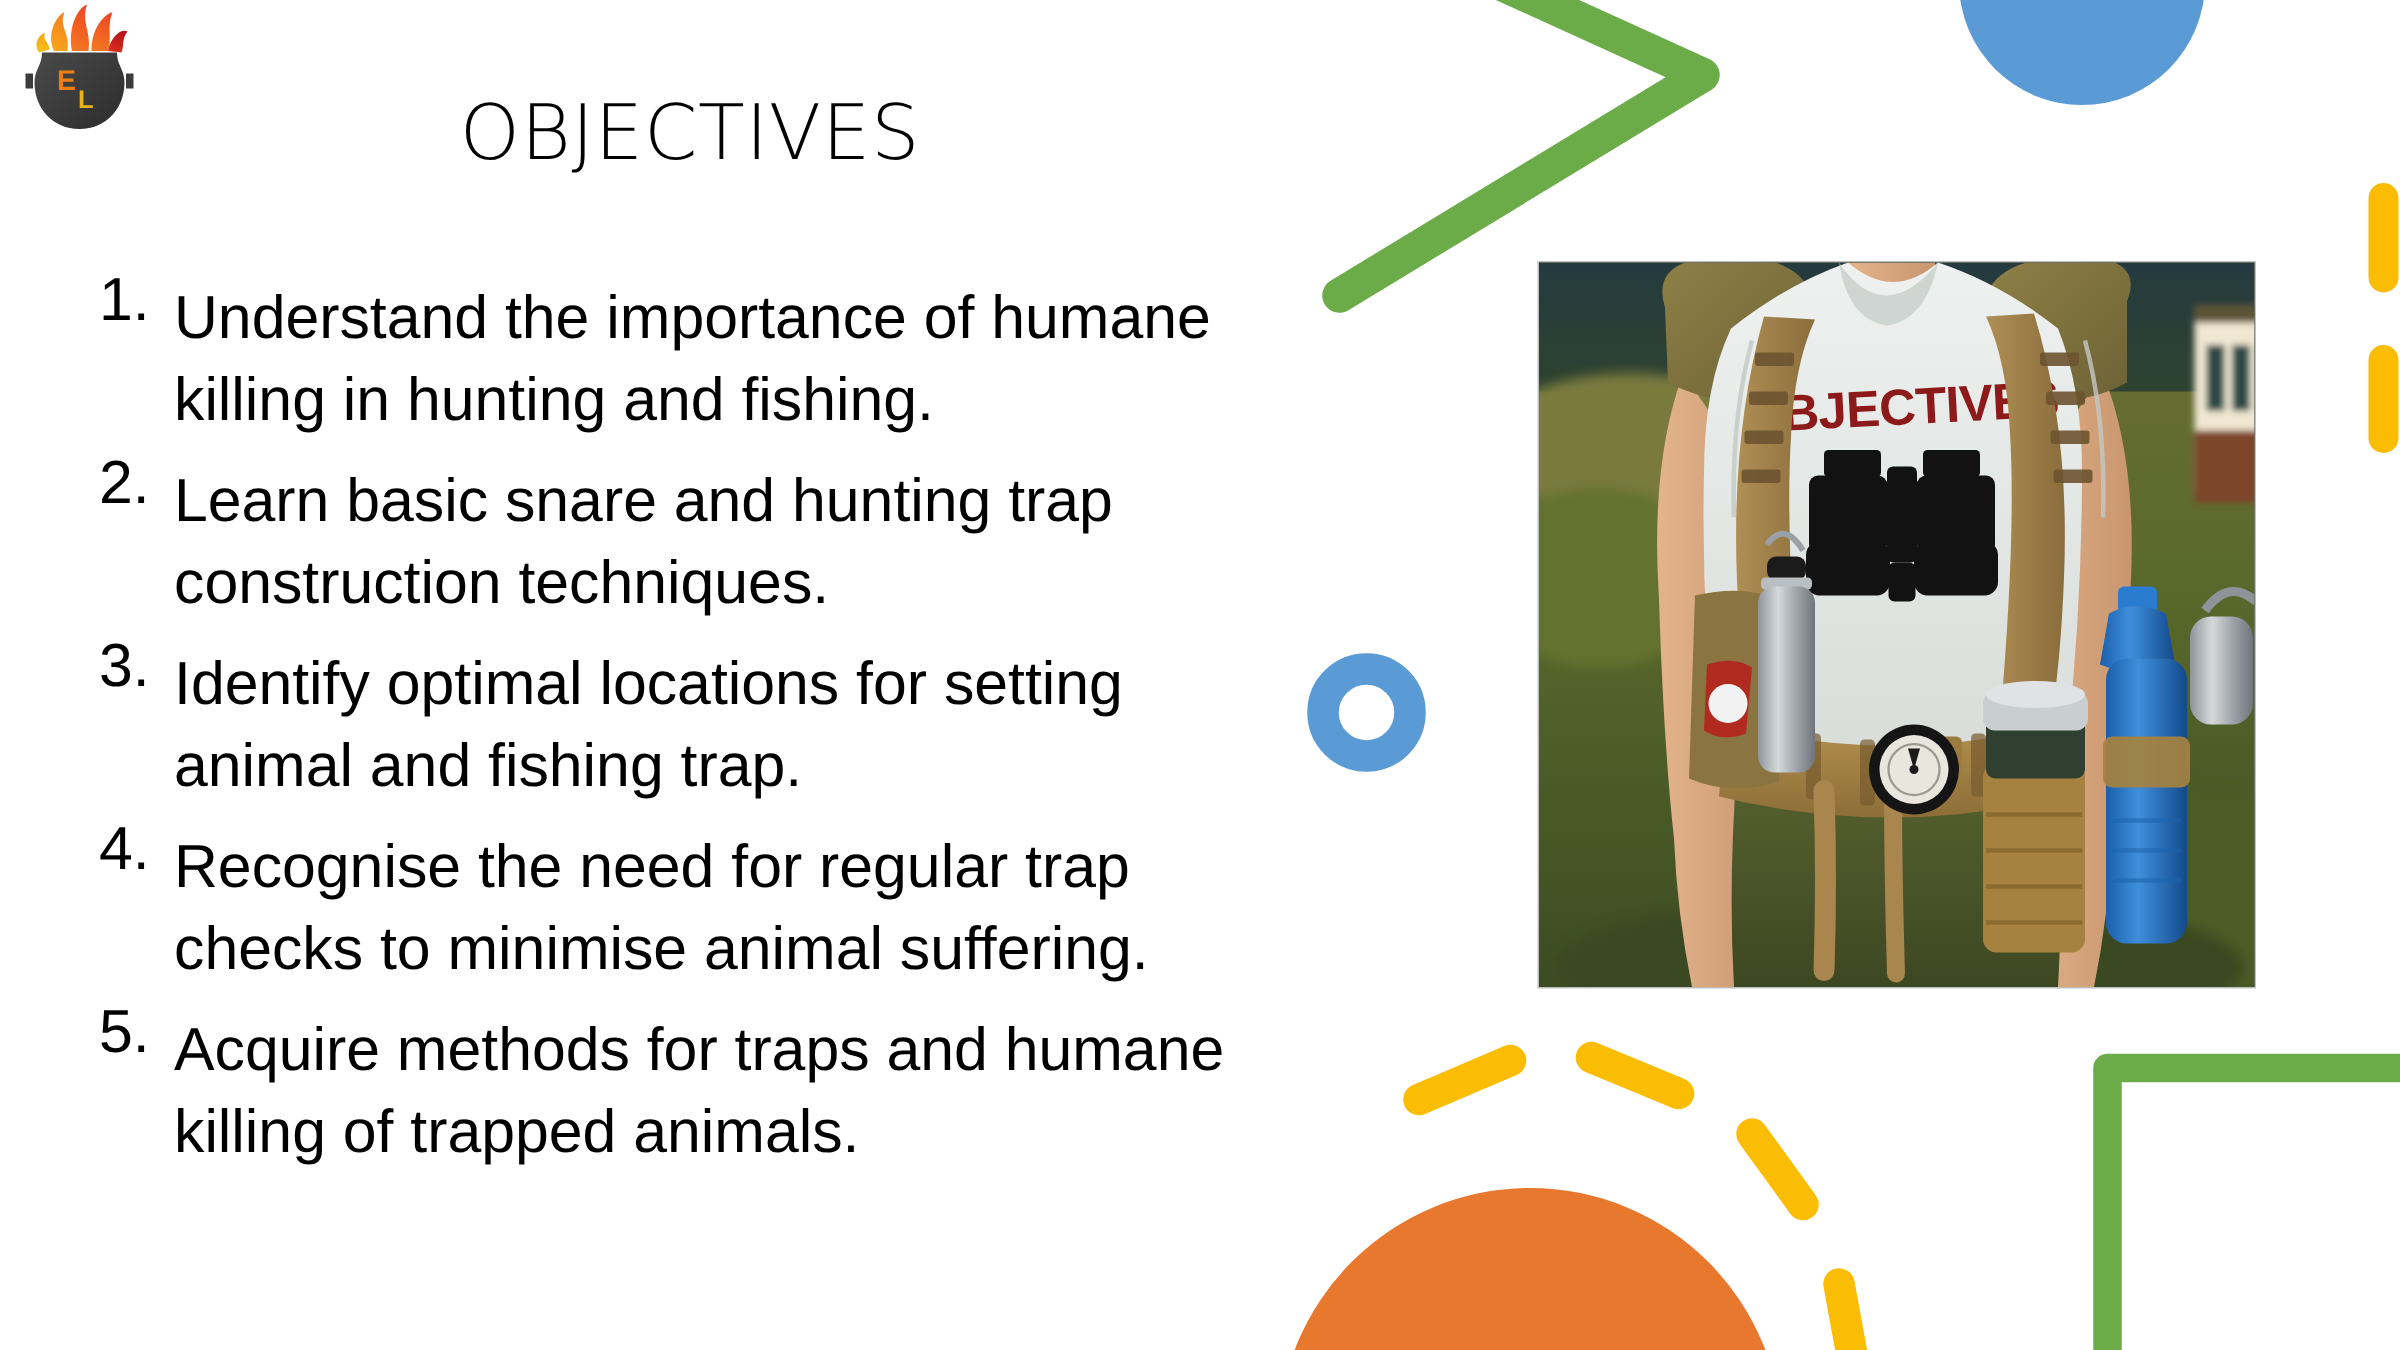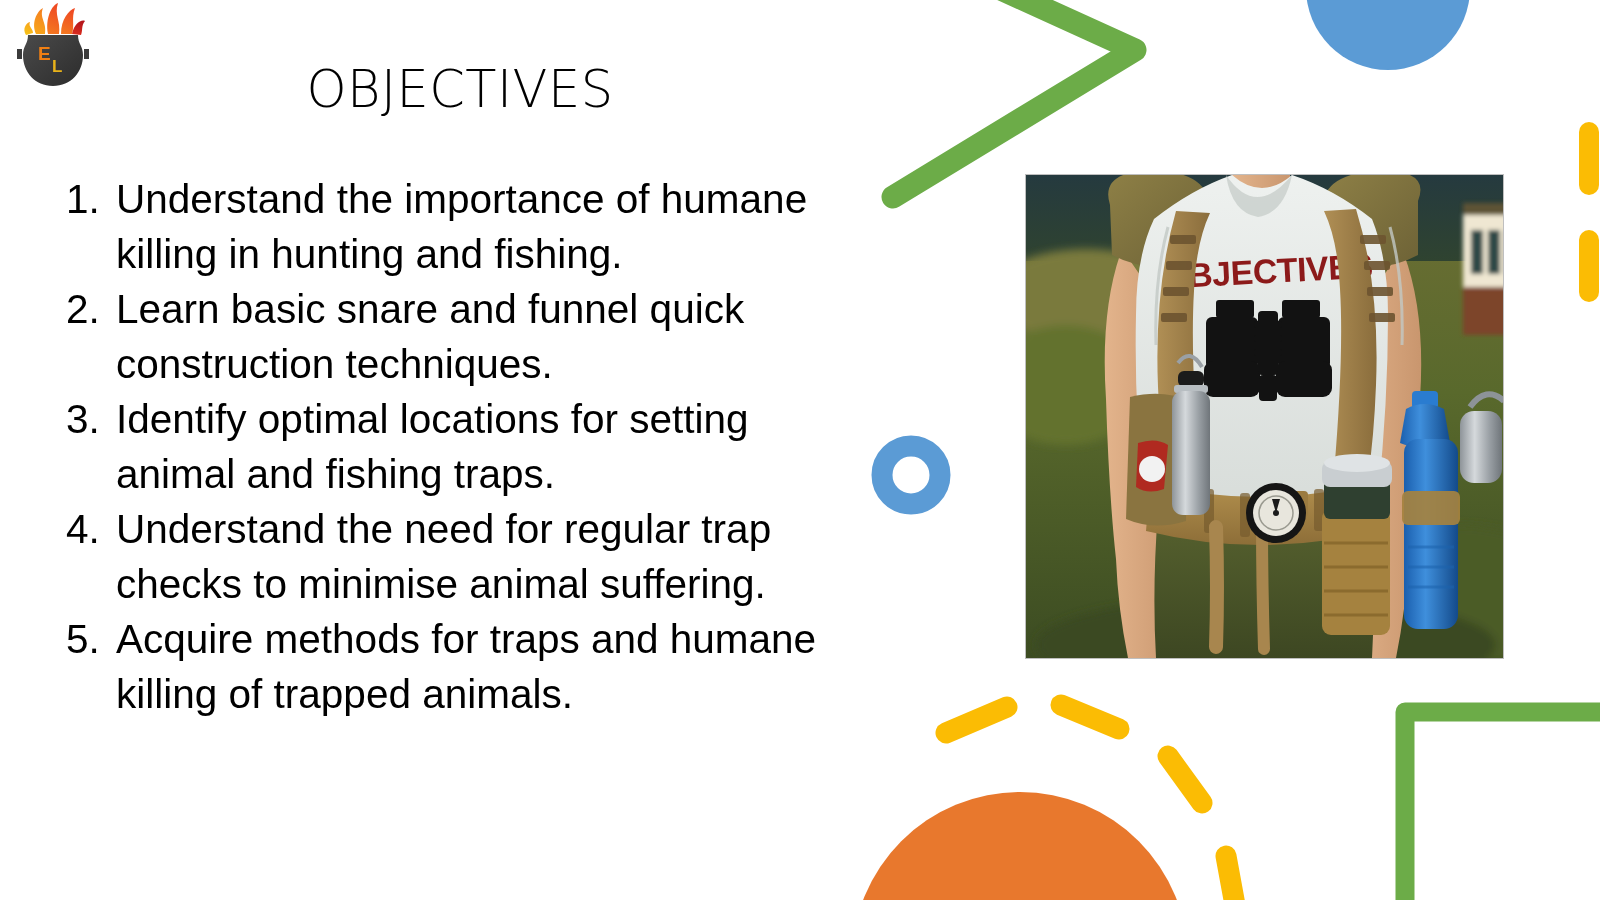--- a/index.html
+++ b/index.html
@@ -71,20 +71,21 @@
     align-items: flex-start;
   }
   .obj-num {
     flex: 0 0 auto;
     width: 50px;
     text-align: left;
     white-space: nowrap;
   }
   .obj-text {
     flex: 1 1 auto;
+    margin-top: 12px;
   }
 
   
   .photo {
     position: absolute;
     left: 1026px;
     top: 175px;
     width: 477px;
     height: 483px;
     overflow: hidden;
@@ -168,29 +169,29 @@
 
   <div class="title">OBJECTIVES</div>
 
   <ol class="obj-list">
     <li class="obj-item">
       <span class="obj-num">1.</span>
       <span class="obj-text">Understand the importance of humane killing in hunting and fishing.</span>
     </li>
     <li class="obj-item">
       <span class="obj-num">2.</span>
-      <span class="obj-text">Learn basic snare and funnel quick construction techniques.</span>
+      <span class="obj-text">Learn basic snare and hunting trap construction techniques.</span>
     </li>
     <li class="obj-item">
       <span class="obj-num">3.</span>
-      <span class="obj-text">Identify optimal locations for setting animal and fishing traps.</span>
+      <span class="obj-text">Identify optimal locations for setting animal and fishing trap.</span>
     </li>
     <li class="obj-item">
       <span class="obj-num">4.</span>
-      <span class="obj-text">Understand the need for regular trap checks to minimise animal suffering.</span>
+      <span class="obj-text">Recognise the need for regular trap checks to minimise animal suffering.</span>
     </li>
     <li class="obj-item">
       <span class="obj-num">5.</span>
       <span class="obj-text">Acquire methods for traps and humane killing of trapped animals.</span>
     </li>
   </ol>
 
   <div class="photo">
     <svg viewBox="0 0 477 483" xmlns="http://www.w3.org/2000/svg" preserveAspectRatio="xMidYMid slice">
       <defs>

